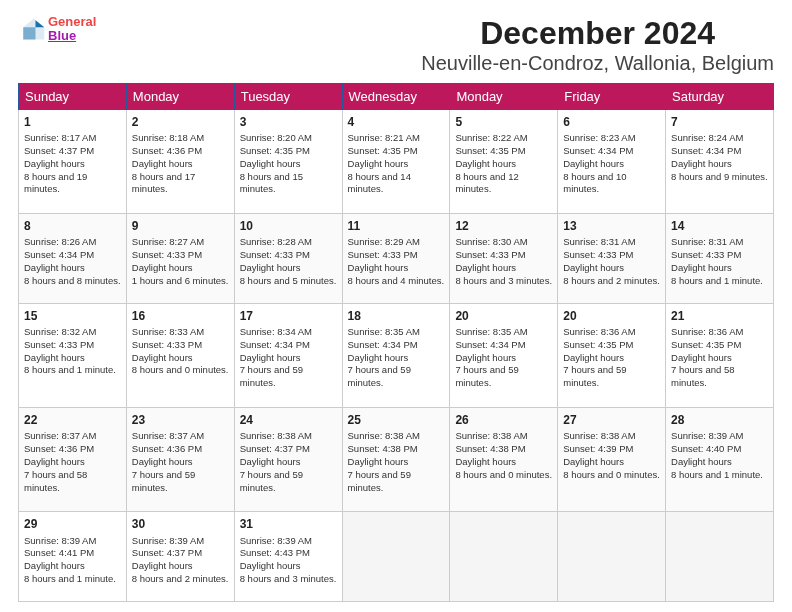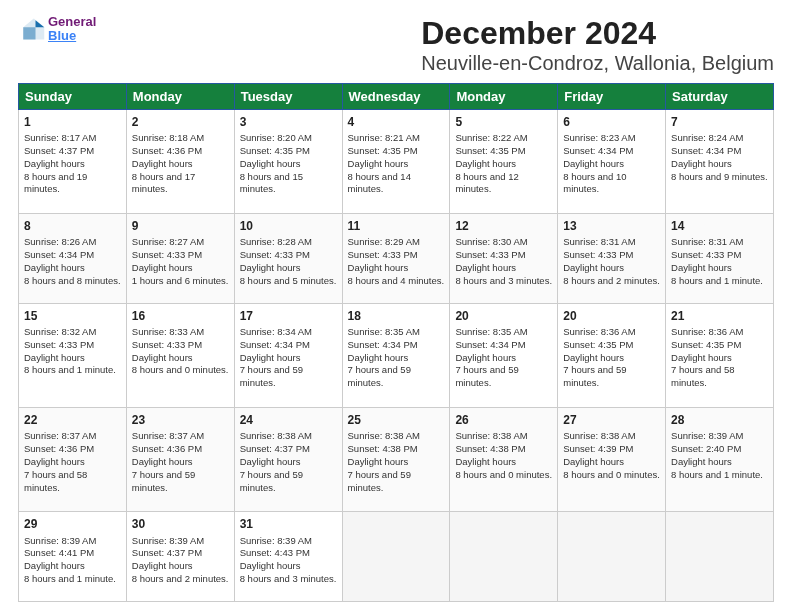--- a/index.html
+++ b/index.html
@@ -28,52 +28,52 @@
       align-items: center;
       gap: 2px;
     }
     .logo-text {
       display: flex;
       flex-direction: column;
       font-size: 13px;
       font-weight: bold;
       line-height: 1.1;
     }
-    .logo-general { color: #701a75; }
-    .logo-blue { color: #3b82f6; text-decoration: underline; }
+    .logo-general { color: #ef4444; }
+    .logo-blue { color: #a21caf; text-decoration: underline; }
     .logo-icon {
       width: 28px;
       height: 28px;
     }
     .title-block {
-      text-align: left;
+      text-align: center;
     }
     .main-title {
       font-size: 32px;
       font-weight: bold;
       color: #222;
     }
     .subtitle {
       font-size: 20px;
       color: #444;
     }
     .calendar {
       flex: 1;
       border: 1px solid #ccc;
       border-collapse: collapse;
       width: 100%;
       table-layout: fixed;
     }
     .calendar th {
-      background: #15803d;
+      background: #be185d;
       color: white;
       text-align: left;
       padding: 5px 6px;
       font-size: 13px;
-      font-weight: bold;
+      font-weight: normal;
       border: 1px solid #2558a0;
     }
     .calendar td {
       border: 1px solid #ccc;
       vertical-align: top;
       padding: 4px 5px;
       font-size: 9.5px;
       color: #333;
       line-height: 1.35;
       background: #fff;
@@ -242,21 +242,21 @@
           <td>
             <span class="day-num">26</span>
             <div><span>Sunrise: 8:38 AM</span><br><span>Sunset: 4:38 PM</span><br><span>Daylight hours</span><br><span>8 hours and 0 minutes.</span></div>
           </td>
           <td>
             <span class="day-num">27</span>
             <div><span>Sunrise: 8:38 AM</span><br><span>Sunset: 4:39 PM</span><br><span>Daylight hours</span><br><span>8 hours and 0 minutes.</span></div>
           </td>
           <td>
             <span class="day-num">28</span>
-            <div><span>Sunrise: 8:39 AM</span><br><span>Sunset: 2:40 PM</span><br><span>Daylight hours</span><br><span>8 hours and 1 minute.</span></div>
+            <div><span>Sunrise: 8:39 AM</span><br><span>Sunset: 4:40 PM</span><br><span>Daylight hours</span><br><span>8 hours and 1 minute.</span></div>
           </td>
         </tr>
         <tr>
           <td>
             <span class="day-num">29</span>
             <div><span>Sunrise: 8:39 AM</span><br><span>Sunset: 4:41 PM</span><br><span>Daylight hours</span><br><span>8 hours and 1 minute.</span></div>
           </td>
           <td>
             <span class="day-num">30</span>
             <div><span>Sunrise: 8:39 AM</span><br><span>Sunset: 4:37 PM</span><br><span>Daylight hours</span><br><span>8 hours and 2 minutes.</span></div>

